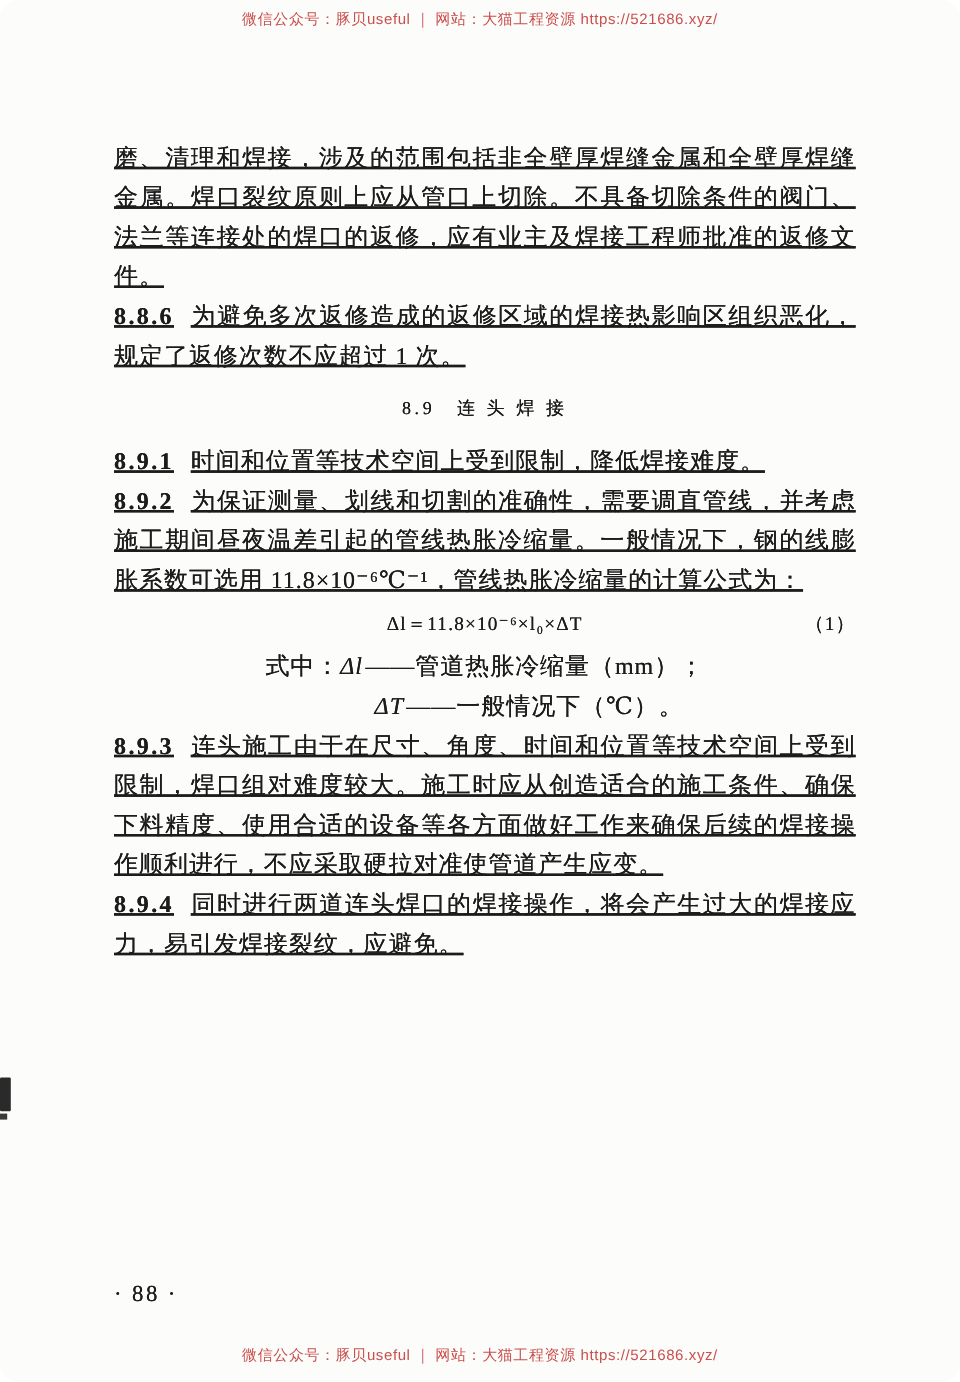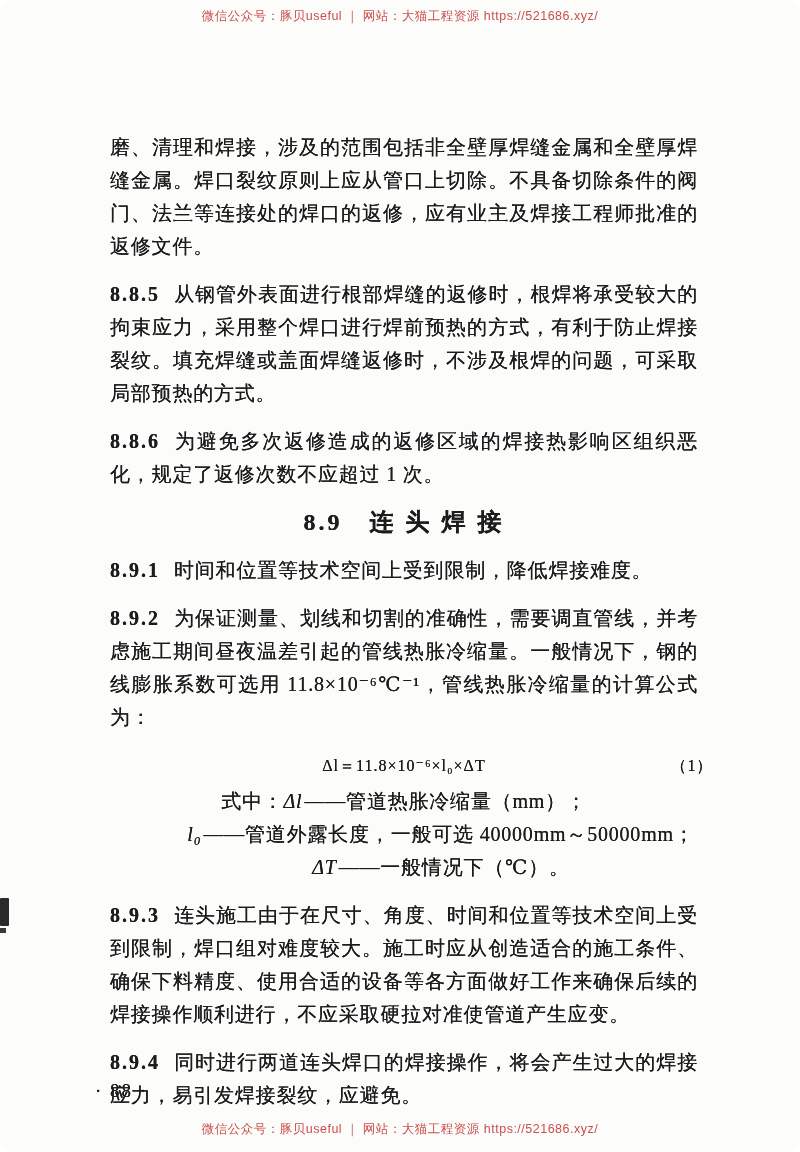--- a/index.html
+++ b/index.html
@@ -34,32 +34,33 @@
     top: 116px;
     left: 95px;
     width: 618px;
     font-size: 20px;
     line-height: 33px;
     text-align: justify;
     letter-spacing: 0.8px;
     text-shadow: 0 0 0.4px currentColor;
   }
   .para {
-    margin: 15px;
+    margin: 0;
+    text-decoration: underline;
   }
   .pnum {
     font-weight: bold;
     letter-spacing: 2px;
     margin-right: 14px;
   }
   .heading {
     margin: 11px 0 11px 0;
     text-align: center;
-    font-weight: bold;
-    font-size: 24px;
+    font-weight: normal;
+    font-size: 15px;
     letter-spacing: 3px;
   }
   .formula-row {
     position: relative;
     text-align: center;
     margin: 3px 0;
     font-size: 16px;
   }
   .formula-expr {
     display: inline-block;
@@ -77,21 +78,21 @@
   .def-line.indent {
     padding-left: 74px;
   }
   .def-term {
     font-style: italic;
     margin-right: 2px;
   }
   .page-number {
     position: absolute;
     left: 95px;
-    bottom: 50px;
+    bottom: 62px;
     font-size: 19px;
     letter-spacing: 2px;
     text-shadow: 0 0 0.4px currentColor;
   }
   .scan-artifact {
     position: absolute;
     left: 0;
     top: 898px;
     width: 9px;
     height: 28px;
@@ -115,38 +116,36 @@
 
   <div class="watermark top">微信公众号：豚贝useful ｜ 网站：大猫工程资源 https://521686.xyz/</div>
 
   <div class="scan-artifact"></div>
 
   <div class="body-text">
 
     <p class="para">磨、清理和焊接，涉及的范围包括非全壁厚焊缝金属和全壁厚焊缝金属。焊口裂纹原则上应从管口上切除。不具备切除条件的阀门、法兰等连接处的焊口的返修，应有业主及焊接工程师批准的返修文件。</p>
 
 
-    <p class="para"><b class="pnum">8.8.5</b><span>从钢管外表面进行根部焊缝的返修时，根焊将承受较大的拘束应力，采用整个焊口进行焊前预热的方式，有利于防止焊接裂纹。填充焊缝或盖面焊缝返修时，不涉及根焊的问题，可采取局部预热的方式。</span></p>
 
     <p class="para"><b class="pnum">8.8.6</b><span>为避免多次返修造成的返修区域的焊接热影响区组织恶化，规定了返修次数不应超过 1 次。</span></p>
 
     <h2 class="heading">8.9　连 头 焊 接</h2>
 
     <p class="para"><b class="pnum">8.9.1</b><span>时间和位置等技术空间上受到限制，降低焊接难度。</span></p>
 
     <p class="para"><b class="pnum">8.9.2</b><span>为保证测量、划线和切割的准确性，需要调直管线，并考虑施工期间昼夜温差引起的管线热胀冷缩量。一般情况下，钢的线膨胀系数可选用 11.8×10⁻⁶℃⁻¹，管线热胀冷缩量的计算公式为：</span></p>
 
     <div class="formula-row">
       <span class="formula-expr">Δl＝11.8×10⁻⁶×l₀×ΔT</span>
       <span class="formula-num">（1）</span>
     </div>
 
     <p class="def-line"><span>式中：</span><span class="def-term">Δl</span><span>——管道热胀冷缩量（mm）；</span></p>
 
-    <p class="def-line indent"><span class="def-term">l₀</span><span>——管道外露长度，一般可选 40000mm～50000mm；</span></p>
 
     <p class="def-line indent"><span class="def-term">ΔT</span><span>——一般情况下（℃）。</span></p>
 
     <p class="para"><b class="pnum">8.9.3</b><span>连头施工由于在尺寸、角度、时间和位置等技术空间上受到限制，焊口组对难度较大。施工时应从创造适合的施工条件、确保下料精度、使用合适的设备等各方面做好工作来确保后续的焊接操作顺利进行，不应采取硬拉对准使管道产生应变。</span></p>
 
     <p class="para"><b class="pnum">8.9.4</b><span>同时进行两道连头焊口的焊接操作，将会产生过大的焊接应力，易引发焊接裂纹，应避免。</span></p>
 
   </div>
 
   <div class="page-number">· 88 ·</div>

